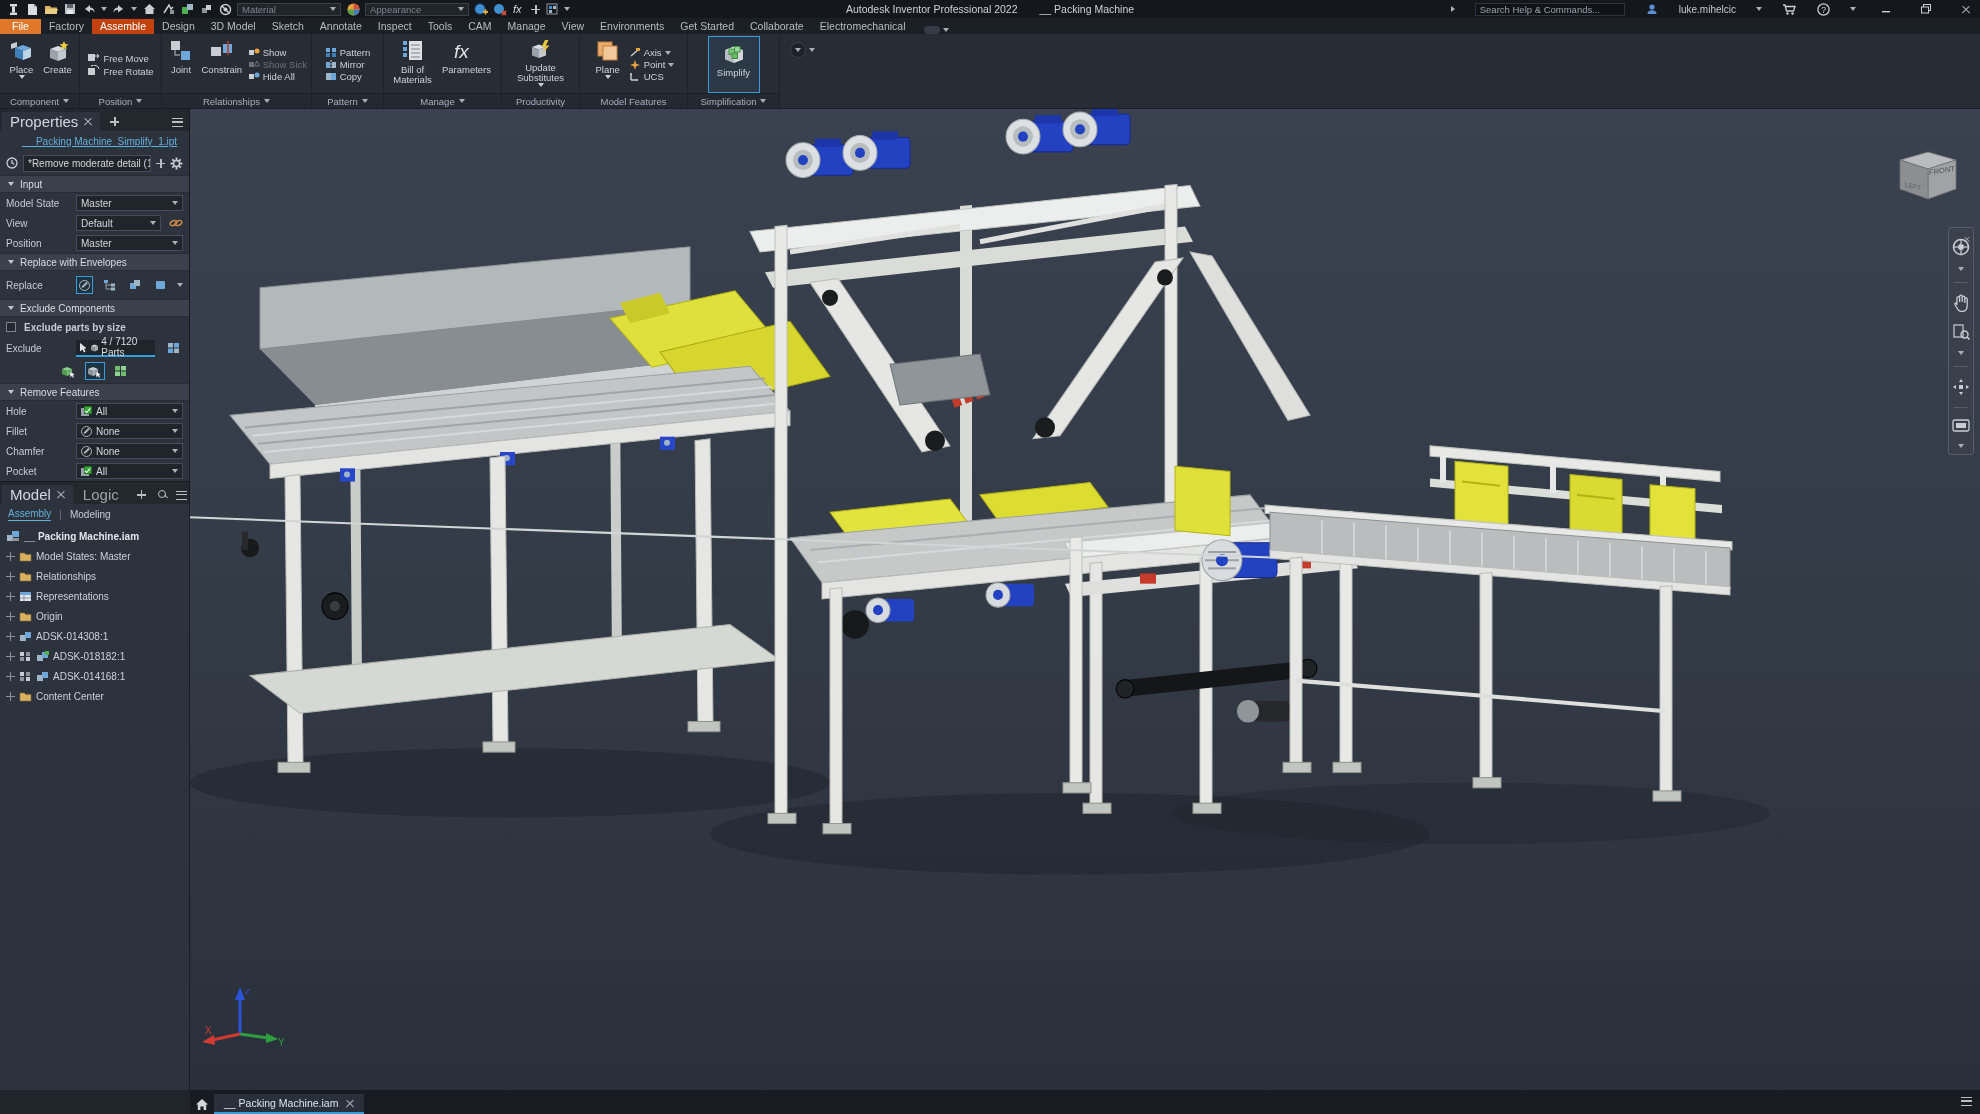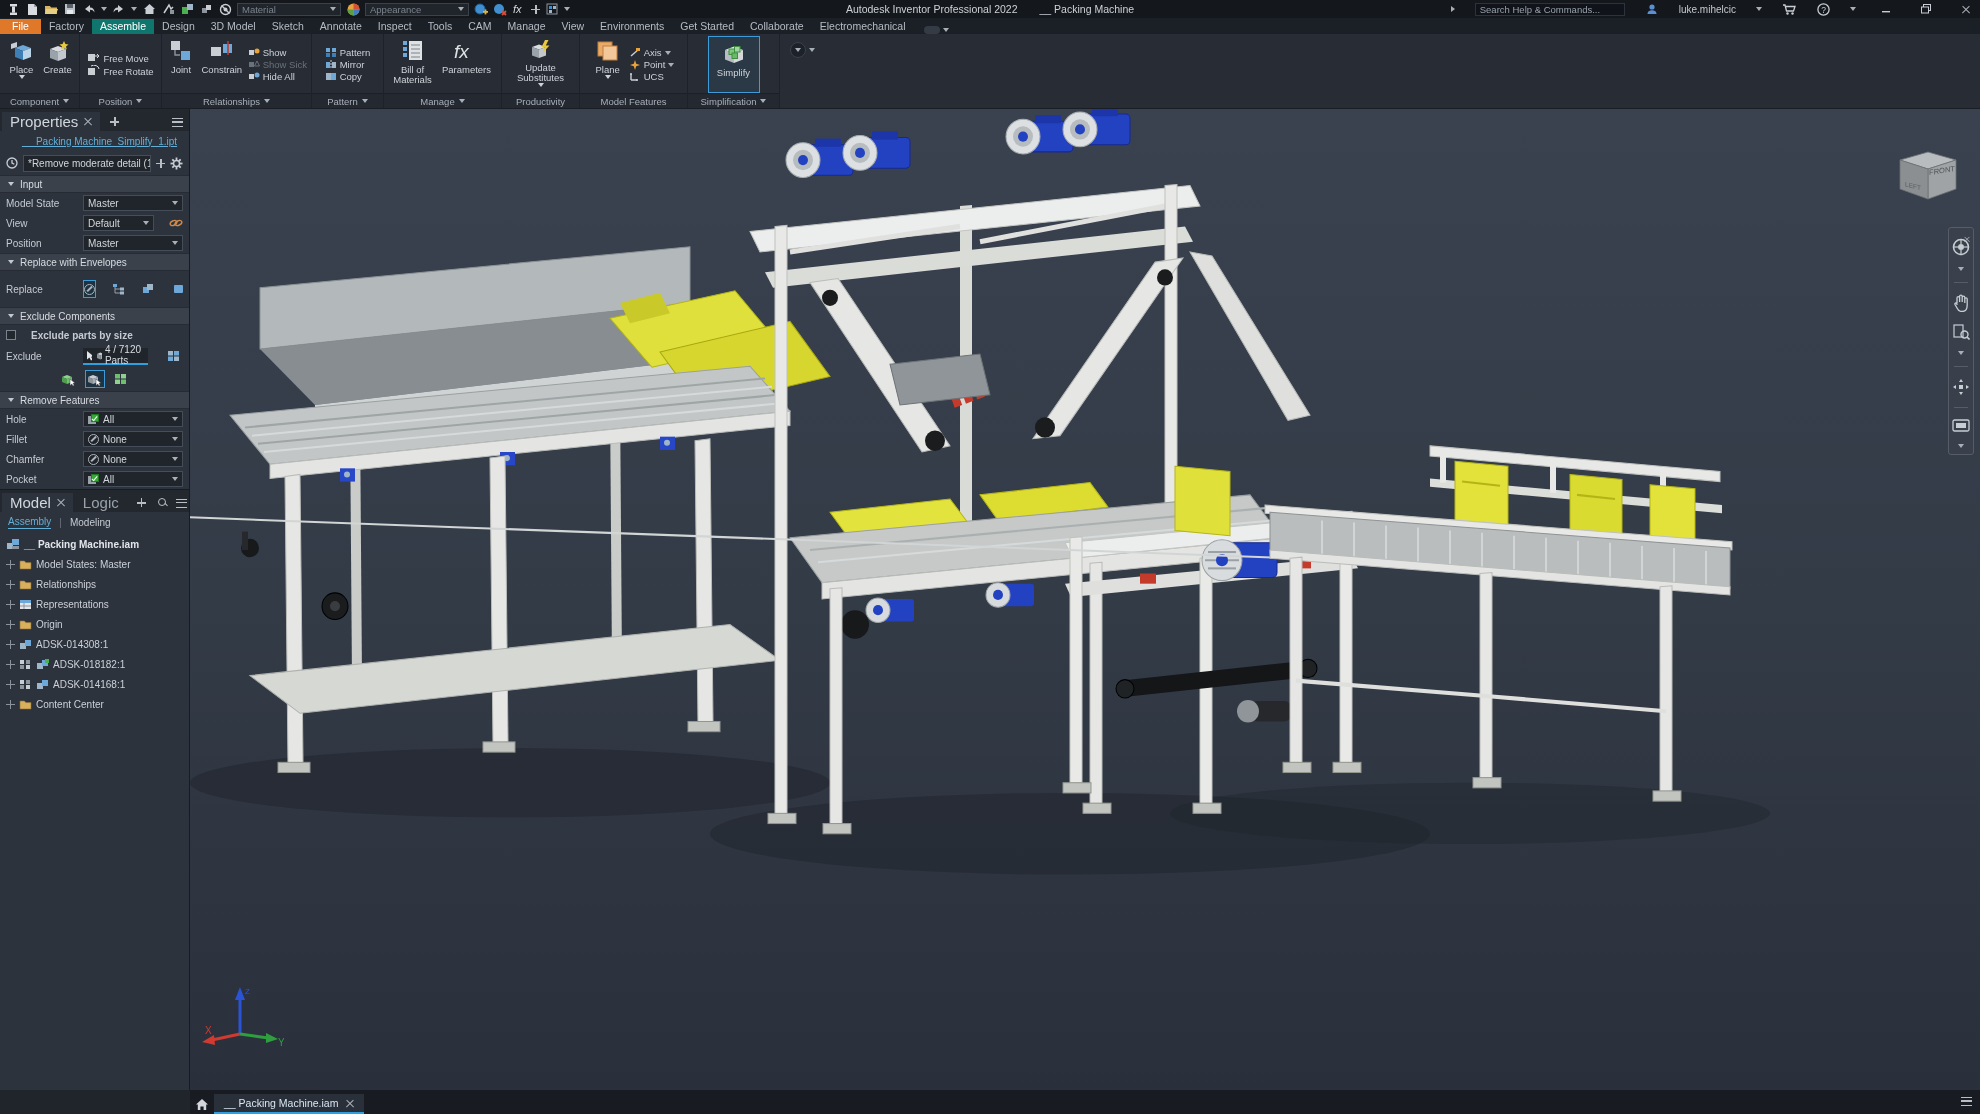--- a/index.html
+++ b/index.html
@@ -15,21 +15,21 @@
   .title-center b{font-weight:normal;margin-left:22px}
   .tb-right{margin-left:auto;display:flex;align-items:center;gap:20px;padding-right:4px}
   .searchbox{width:150px;height:13px;background:#10141a;border:1px solid #2c333c;color:#9aa1aa;font-size:9.5px;padding:0 4px}
   .searchbox::placeholder{color:#9aa1aa}
   .winbtn{width:20px;height:14px;display:flex;align-items:center;justify-content:center}
 
   
   .tabsrow{height:16px;background:#1b2026;display:flex;align-items:flex-end;font-size:10.5px;color:#b6bcc4;flex:0 0 auto}
   .rtab{padding:1px 8px 2px;white-space:nowrap}
   .rtab.file{background:#e0782a;color:#fff;padding:1px 12px 2px}
-  .rtab.active{background:#0f766e;color:#fff}
+  .rtab.active{background:#c2410c;color:#fff}
   .ribbon-toggle{margin-left:10px;display:flex;align-items:center;gap:3px}
   .pill{width:16px;height:8px;background:#343b45;border-radius:4px}
 
   
   .ribbon{height:75px;background:#272c35;display:flex;align-items:stretch;flex:0 0 auto;border-bottom:1px solid #1a1e24}
   .rgrp{display:flex;flex-direction:column;border-right:1px solid #1d222a;flex:0 0 auto}
   .rbody{flex:1;display:flex;align-items:stretch;justify-content:center;gap:2px;padding:2px 2px 0}
   .rlab{height:15px;background:#232831;border-top:1px solid #1b2025;color:#a9afb8;font-size:9.5px;display:flex;align-items:center;justify-content:center;gap:4px;white-space:nowrap}
   .bb{display:flex;flex-direction:column;align-items:center;justify-content:flex-start;padding:3px 2px 0;min-width:34px;color:#ced3d9;font-size:9.5px;text-align:center;line-height:1.05}
   .bb .bico{margin-bottom:2px}
@@ -70,21 +70,21 @@
   .ptab{height:19px;background:#2d333d;color:#d2d7dd;display:flex;align-items:center;gap:6px;padding:0 8px;font-size:15px}
   .ptab.inactive{background:transparent;color:#9aa1aa}
   .ptabbar .spacer{flex:1}
   .ptabbar .endicons{display:flex;align-items:center;gap:8px;padding:0 6px 4px 0}
   .plink{height:20px;display:flex;align-items:center;padding-left:22px}
   .plink span{color:#62aed6;text-decoration:underline;font-size:10px}
   .ppreset{height:24px;display:flex;align-items:center;gap:5px;padding:0 6px}
   .preset-dd{flex:1;height:17px;background:#20252c;border:1px solid #454d59;display:flex;align-items:center;justify-content:space-between;padding:0 4px;color:#d2d6dc;white-space:nowrap;overflow:hidden}
   .sect{height:18px;background:#3a414b;display:flex;align-items:center;gap:6px;padding-left:8px;color:#d8dce2;font-size:10px;border-top:1px solid #272c34;border-bottom:1px solid #272c34}
   .tri-down{width:0;height:0;border-left:3.5px solid transparent;border-right:3.5px solid transparent;border-top:4.5px solid #c3c8cf}
-  .prow{height:20px;display:flex;align-items:center;padding:0 6px;gap:15px}
+  .prow{height:20px;display:flex;align-items:center;padding:0 6px;gap:8px}
   .prow .lbl{width:62px;flex:0 0 auto;color:#c6cbd2}
   .pselect{flex:1;height:16px;background:#20252c;border:1px solid #454d59;display:flex;align-items:center;gap:4px;padding:0 4px;color:#d2d6dc}
   .pselect .val{flex:1}
   .iconbtn{width:20px;height:18px;border:1px solid transparent;display:flex;align-items:center;justify-content:center}
   .iconbtn.sel{border-color:#3d9bd7;background:#1e3342}
   .excl-field{flex:1;height:17px;background:#20252c;border-bottom:2px solid #2f9fe0;display:flex;align-items:center;gap:3px;padding:0 3px;color:#d8dce2}
   .triorow{height:24px;display:flex;align-items:center;justify-content:center;gap:6px}
 
   
   .browser{flex:1;display:flex;flex-direction:column;border-top:1px solid #181c22;min-height:0}
@@ -638,21 +638,21 @@
         <div class="pselect">
             <span class="val">Master</span>
             <span class="i-caret-down"></span>
           </div>
       </div>
 
       <div class="sect">
           <span class="tri-down"></span>
           <span>Replace with Envelopes</span>
         </div>
-      <div class="prow" style="height:36px">
+      <div class="prow" style="height:28px">
         <span class="lbl">Replace</span>
         <span class="iconbtn sel">
             <span class="i-slash"></span>
           </span>
         <span class="iconbtn">
             <svg width="13" height="12">
               <rect x="1" y="1" width="4" height="3" fill="#6da8d8"></rect>
               <line x1="3" y1="4" x2="3" y2="10" stroke="#9aa0a8"></line>
               <line x1="3" y1="6" x2="8" y2="6" stroke="#9aa0a8"></line>
               <line x1="3" y1="10" x2="8" y2="10" stroke="#9aa0a8"></line>

